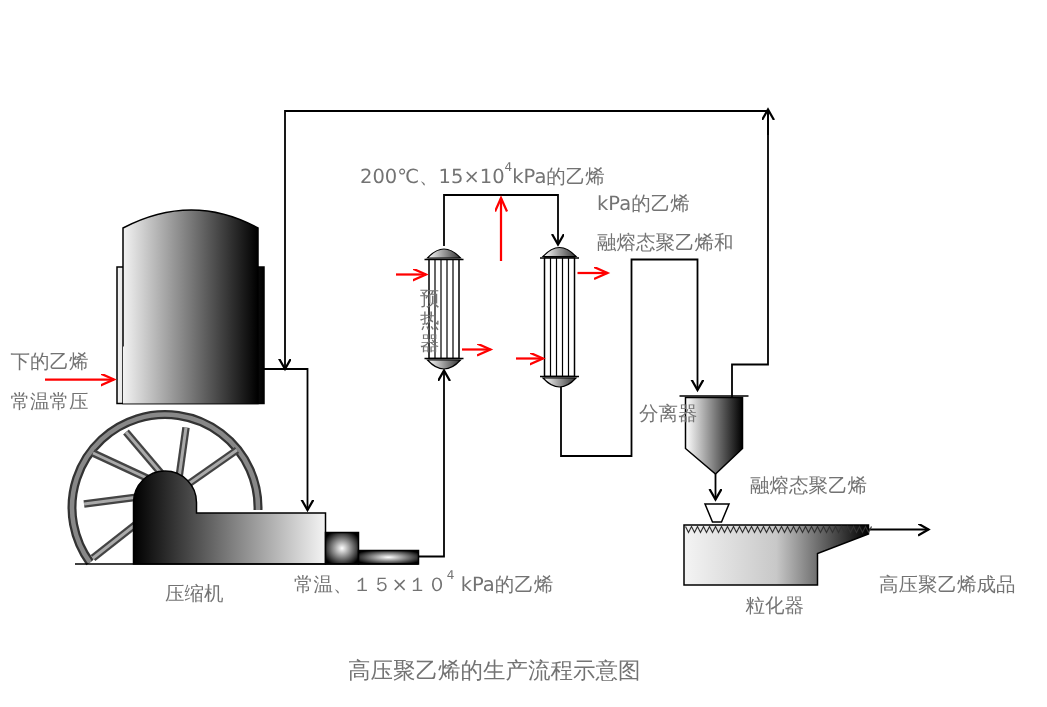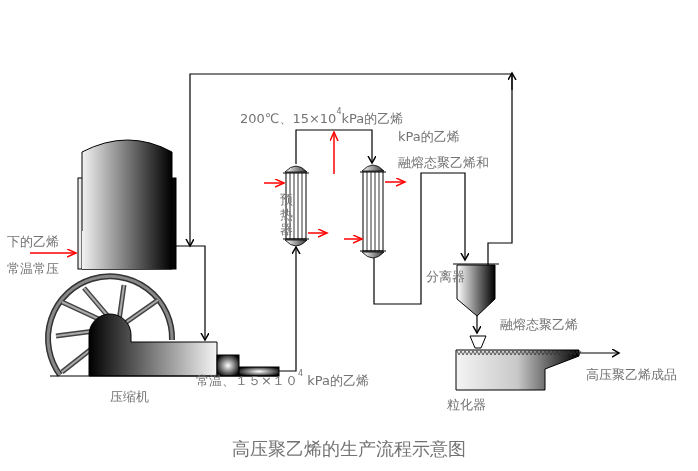--- a/index.html
+++ b/index.html
@@ -1,20 +1,20 @@
 <!DOCTYPE html>
 <html><head>
 <meta charset="utf-8">
 <style>
   html,body{margin:0;padding:0;background:#fff;}
   body{width:698px;height:471px;position:relative;overflow:hidden;font-family:"DejaVu Sans",sans-serif;}
   svg{position:absolute;left:0;top:0;}
   .lbl{position:absolute;color:#737373;font-size:13px;font-weight:normal;white-space:nowrap;line-height:1;}
   .lbl sup{font-size:8px;vertical-align:top;position:relative;top:-4px;}
-  .title{font-size:18px;}
+  .title{font-size:15px;}
   .vert{width:14px;white-space:normal;line-height:15px;}
 </style>
 </head>
 <body>
 
 <svg width="698" height="471" viewBox="0 0 698 471">
   <defs>
     <linearGradient id="gTank" x1="0" x2="1" y1="0" y2="0">
       <stop offset="0" stop-color="#f2f2f2"></stop>
       <stop offset="1" stop-color="#000"></stop>
@@ -147,28 +147,28 @@
     <line x1="334" y1="174" x2="334" y2="132" marker-end="url(#arrRed)"></line>
     <line x1="344" y1="239" x2="362" y2="239" marker-end="url(#arrRed)"></line>
     <line x1="385" y1="182" x2="405" y2="182" marker-end="url(#arrRed)"></line>
   </g>
 </svg>
 
 <div class="lbl" style="left:7px;top:235px;">下的乙烯</div>
 <div class="lbl" style="left:7px;top:262px;">常温常压</div>
 <div class="lbl" style="left:110px;top:390px;">压缩机</div>
 
-<div class="lbl" style="left:196px;top:374px;">
+<div class="lbl" style="left:196px;top:384px;">
   <span>常温、１５×１０</span><sup>4</sup><span> kPa的乙烯</span>
 </div>
 
 <div class="lbl" style="left:240px;top:112px;">
   <span>200℃、15×10</span><sup>4</sup><span>kPa的乙烯</span>
 </div>
 
 <div class="lbl vert" style="left:280px;top:192px;">预热器</div>
 <div class="lbl" style="left:398px;top:130px;">kPa的乙烯</div>
 <div class="lbl" style="left:398px;top:156px;">融熔态聚乙烯和</div>
 <div class="lbl" style="left:426px;top:270px;">分离器</div>
 <div class="lbl" style="left:500px;top:318px;">融熔态聚乙烯</div>
-<div class="lbl" style="left:586px;top:368px;">高压聚乙烯成品</div>
-<div class="lbl" style="left:447px;top:398px;">粒化器</div>
+<div class="lbl" style="left:586px;top:384px;">高压聚乙烯成品</div>
+<div class="lbl" style="left:497px;top:398px;">粒化器</div>
 <div class="lbl title" style="left:232px;top:440px;">高压聚乙烯的生产流程示意图</div>
 
 </body></html>

